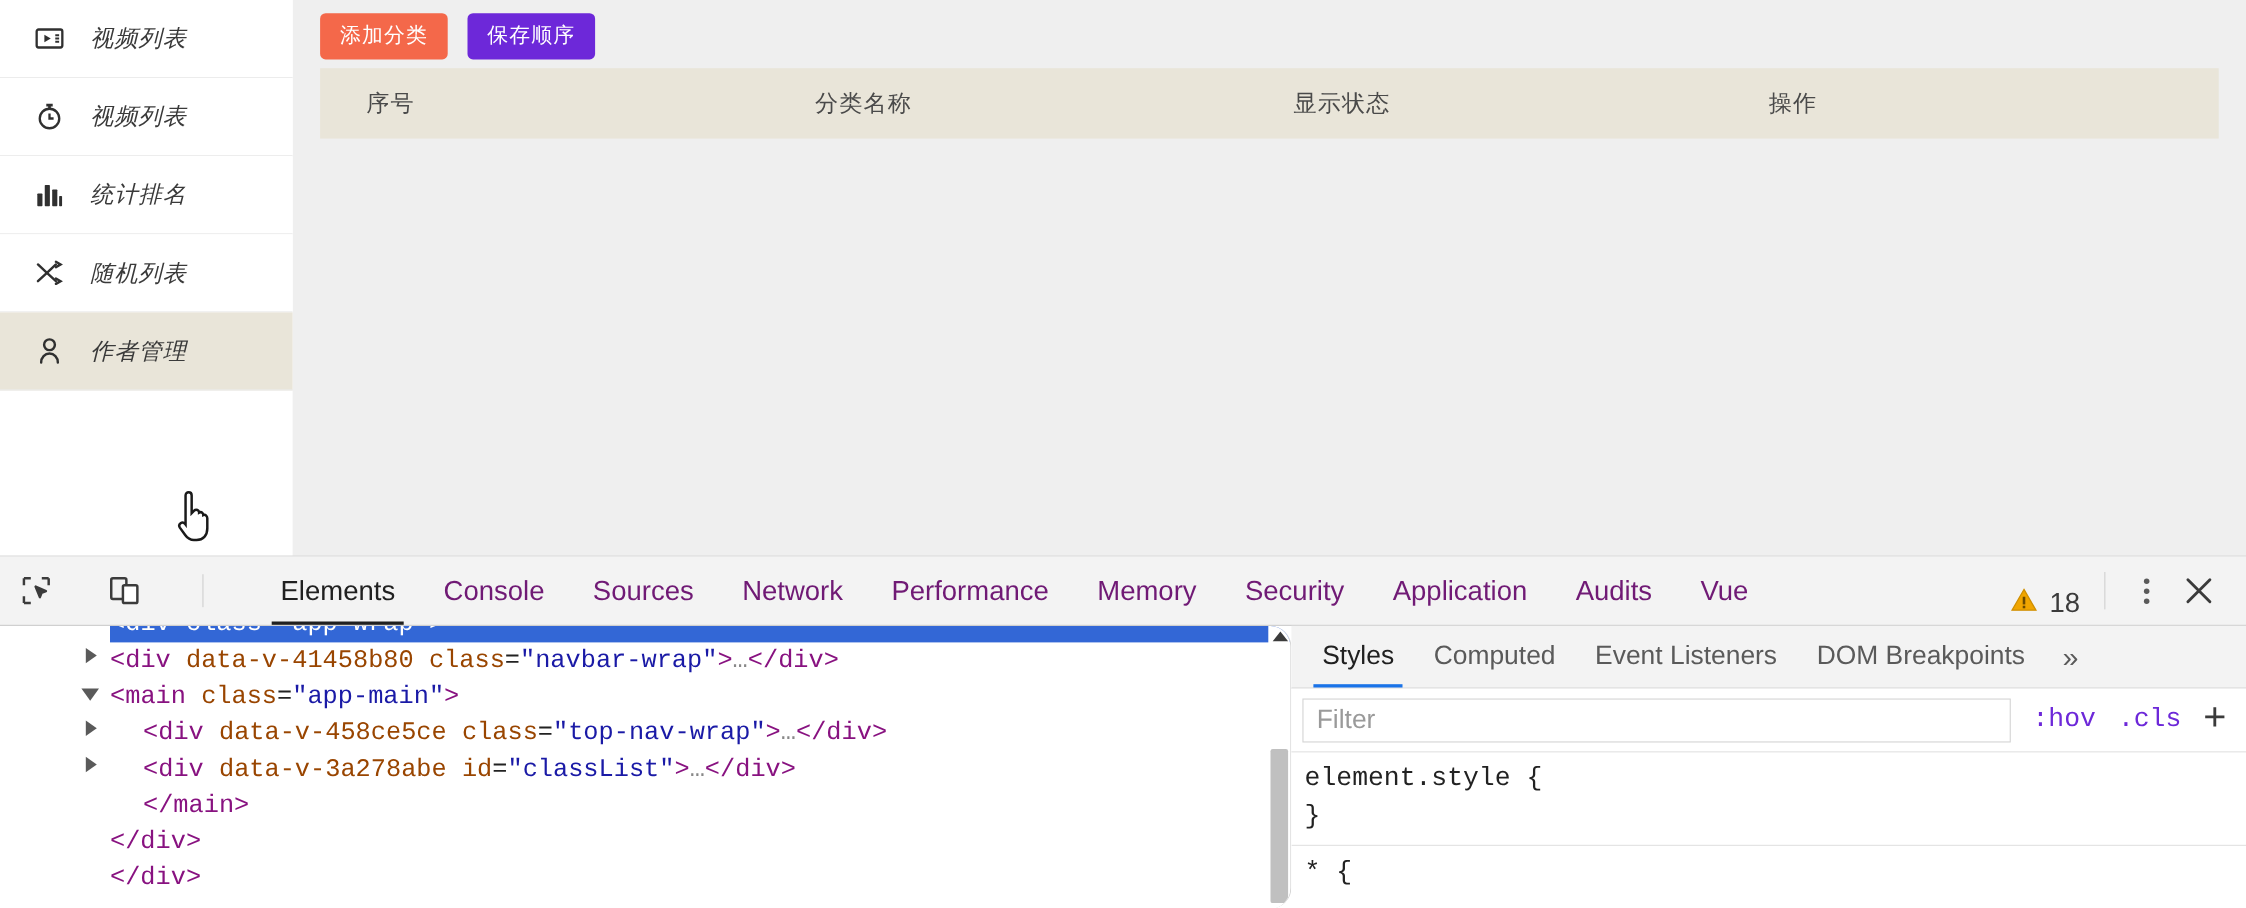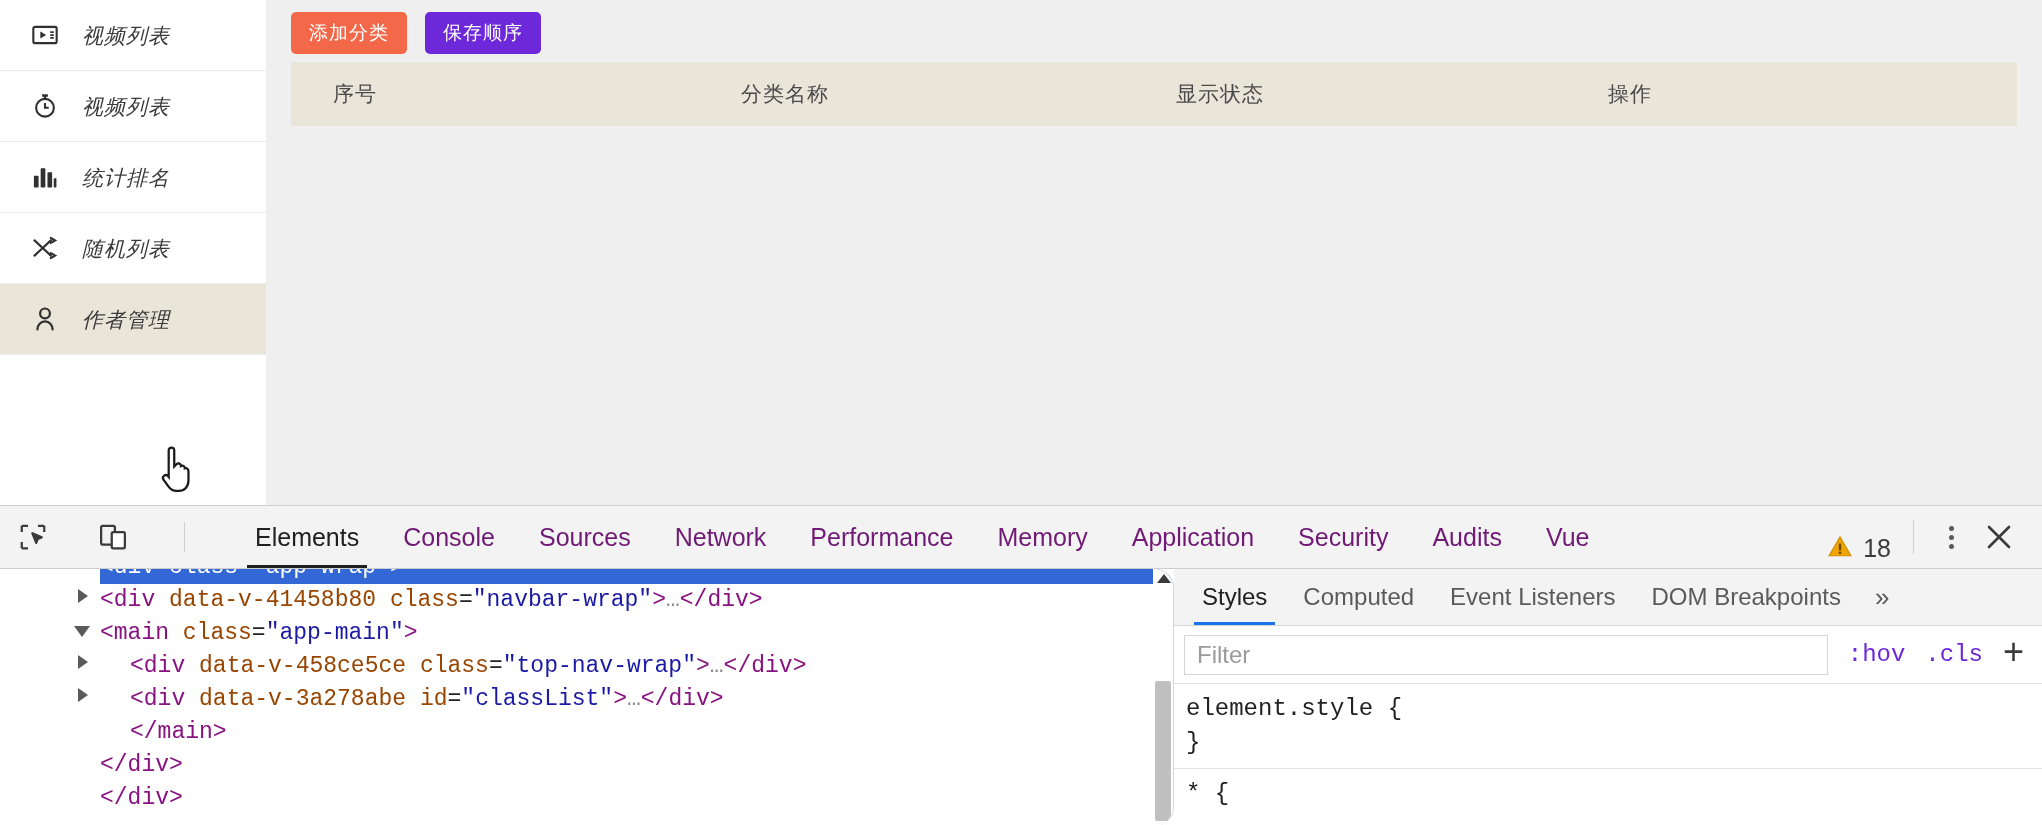--- a/index.html
+++ b/index.html
@@ -280,22 +280,22 @@
     </div>
     <div class="dt-sep"></div>
 
     <div class="dt-tabs">
       <div class="dt-tab active">Elements</div>
       <div class="dt-tab">Console</div>
       <div class="dt-tab">Sources</div>
       <div class="dt-tab">Network</div>
       <div class="dt-tab">Performance</div>
       <div class="dt-tab">Memory</div>
+      <div class="dt-tab">Security</div>
       <div class="dt-tab">Application</div>
-      <div class="dt-tab">Security</div>
       <div class="dt-tab">Audits</div>
       <div class="dt-tab">Vue</div>
     </div>
 
     <div class="dt-right">
       <div class="warn-chip">
         <span>
           <svg width="28" height="28" viewBox="0 0 24 24">
             <path d="M12 3.3l9.3 16.2H2.7z" fill="#f0a500" stroke="#d08f00" stroke-width="1"></path>
             <rect x="11" y="9" width="2" height="6" fill="#6b4a00"></rect>

